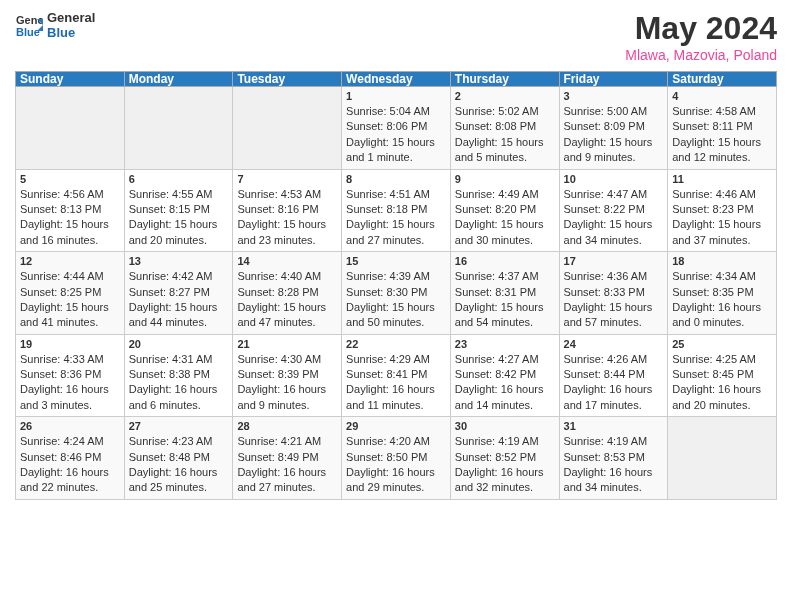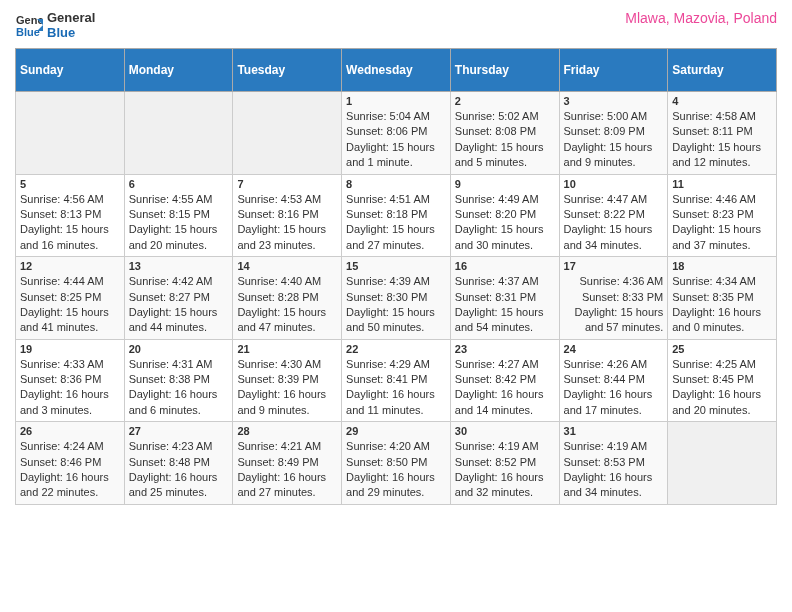--- a/index.html
+++ b/index.html
@@ -45,21 +45,21 @@
     table {
       width: 100%;
       border-collapse: collapse;
       table-layout: fixed;
     }
     th {
       background-color: #2a7abf;
       color: #fff;
       font-size: 12px;
       font-weight: bold;
-      padding: 14px 4px;
+      padding: 0 4px;
       text-align: left;
       border: 1px solid #aaa;
     }
     td {
       vertical-align: top;
       border: 1px solid #ccc;
       padding: 3px 4px;
       font-size: 9.5px;
       color: #333;
       height: 80px;
@@ -89,20 +89,21 @@
         <text x="1" y="13" font-size="11" font-weight="bold" fill="#333">General</text>
         <text x="1" y="25" font-size="11" font-weight="bold" fill="#1a6bb5">Blue</text>
         <polygon points="22,8 28,14 22,20 28,20 28,8" fill="#2a7abf"></polygon>
       </svg>
       <div>
         <div style="font-size:13px;font-weight:bold;color:#333;">General</div>
         <div style="font-size:13px;font-weight:bold;color:#1a6bb5;">Blue</div>
       </div>
     </div>
     <div class="title-block">
+      <div class="main-title">May 2024</div>
       <div class="subtitle">Mlawa, Mazovia, Poland</div>
     </div>
   </div>
 
   <table>
     <thead>
       <tr>
         <th>Sunday</th>
         <th>Monday</th>
         <th>Tuesday</th>
@@ -228,21 +229,21 @@
           </td>
           <td>
             <span class="day-num">16</span>
             <div class="day-info" style="white-space: pre-line;">Sunrise: 4:37 AM
 Sunset: 8:31 PM
 Daylight: 15 hours
 and 54 minutes.</div>
           </td>
           <td>
             <span class="day-num">17</span>
-            <div class="day-info" style="white-space: pre-line; text-align: right;">Sunrise: 4:36 AM
+            <div class="day-info" style="white-space: pre-line;">Sunrise: 4:36 AM
 Sunset: 8:33 PM
 Daylight: 15 hours
 and 57 minutes.</div>
           </td>
           <td>
             <span class="day-num">18</span>
             <div class="day-info" style="white-space: pre-line;">Sunrise: 4:34 AM
 Sunset: 8:35 PM
 Daylight: 16 hours
 and 0 minutes.</div>

